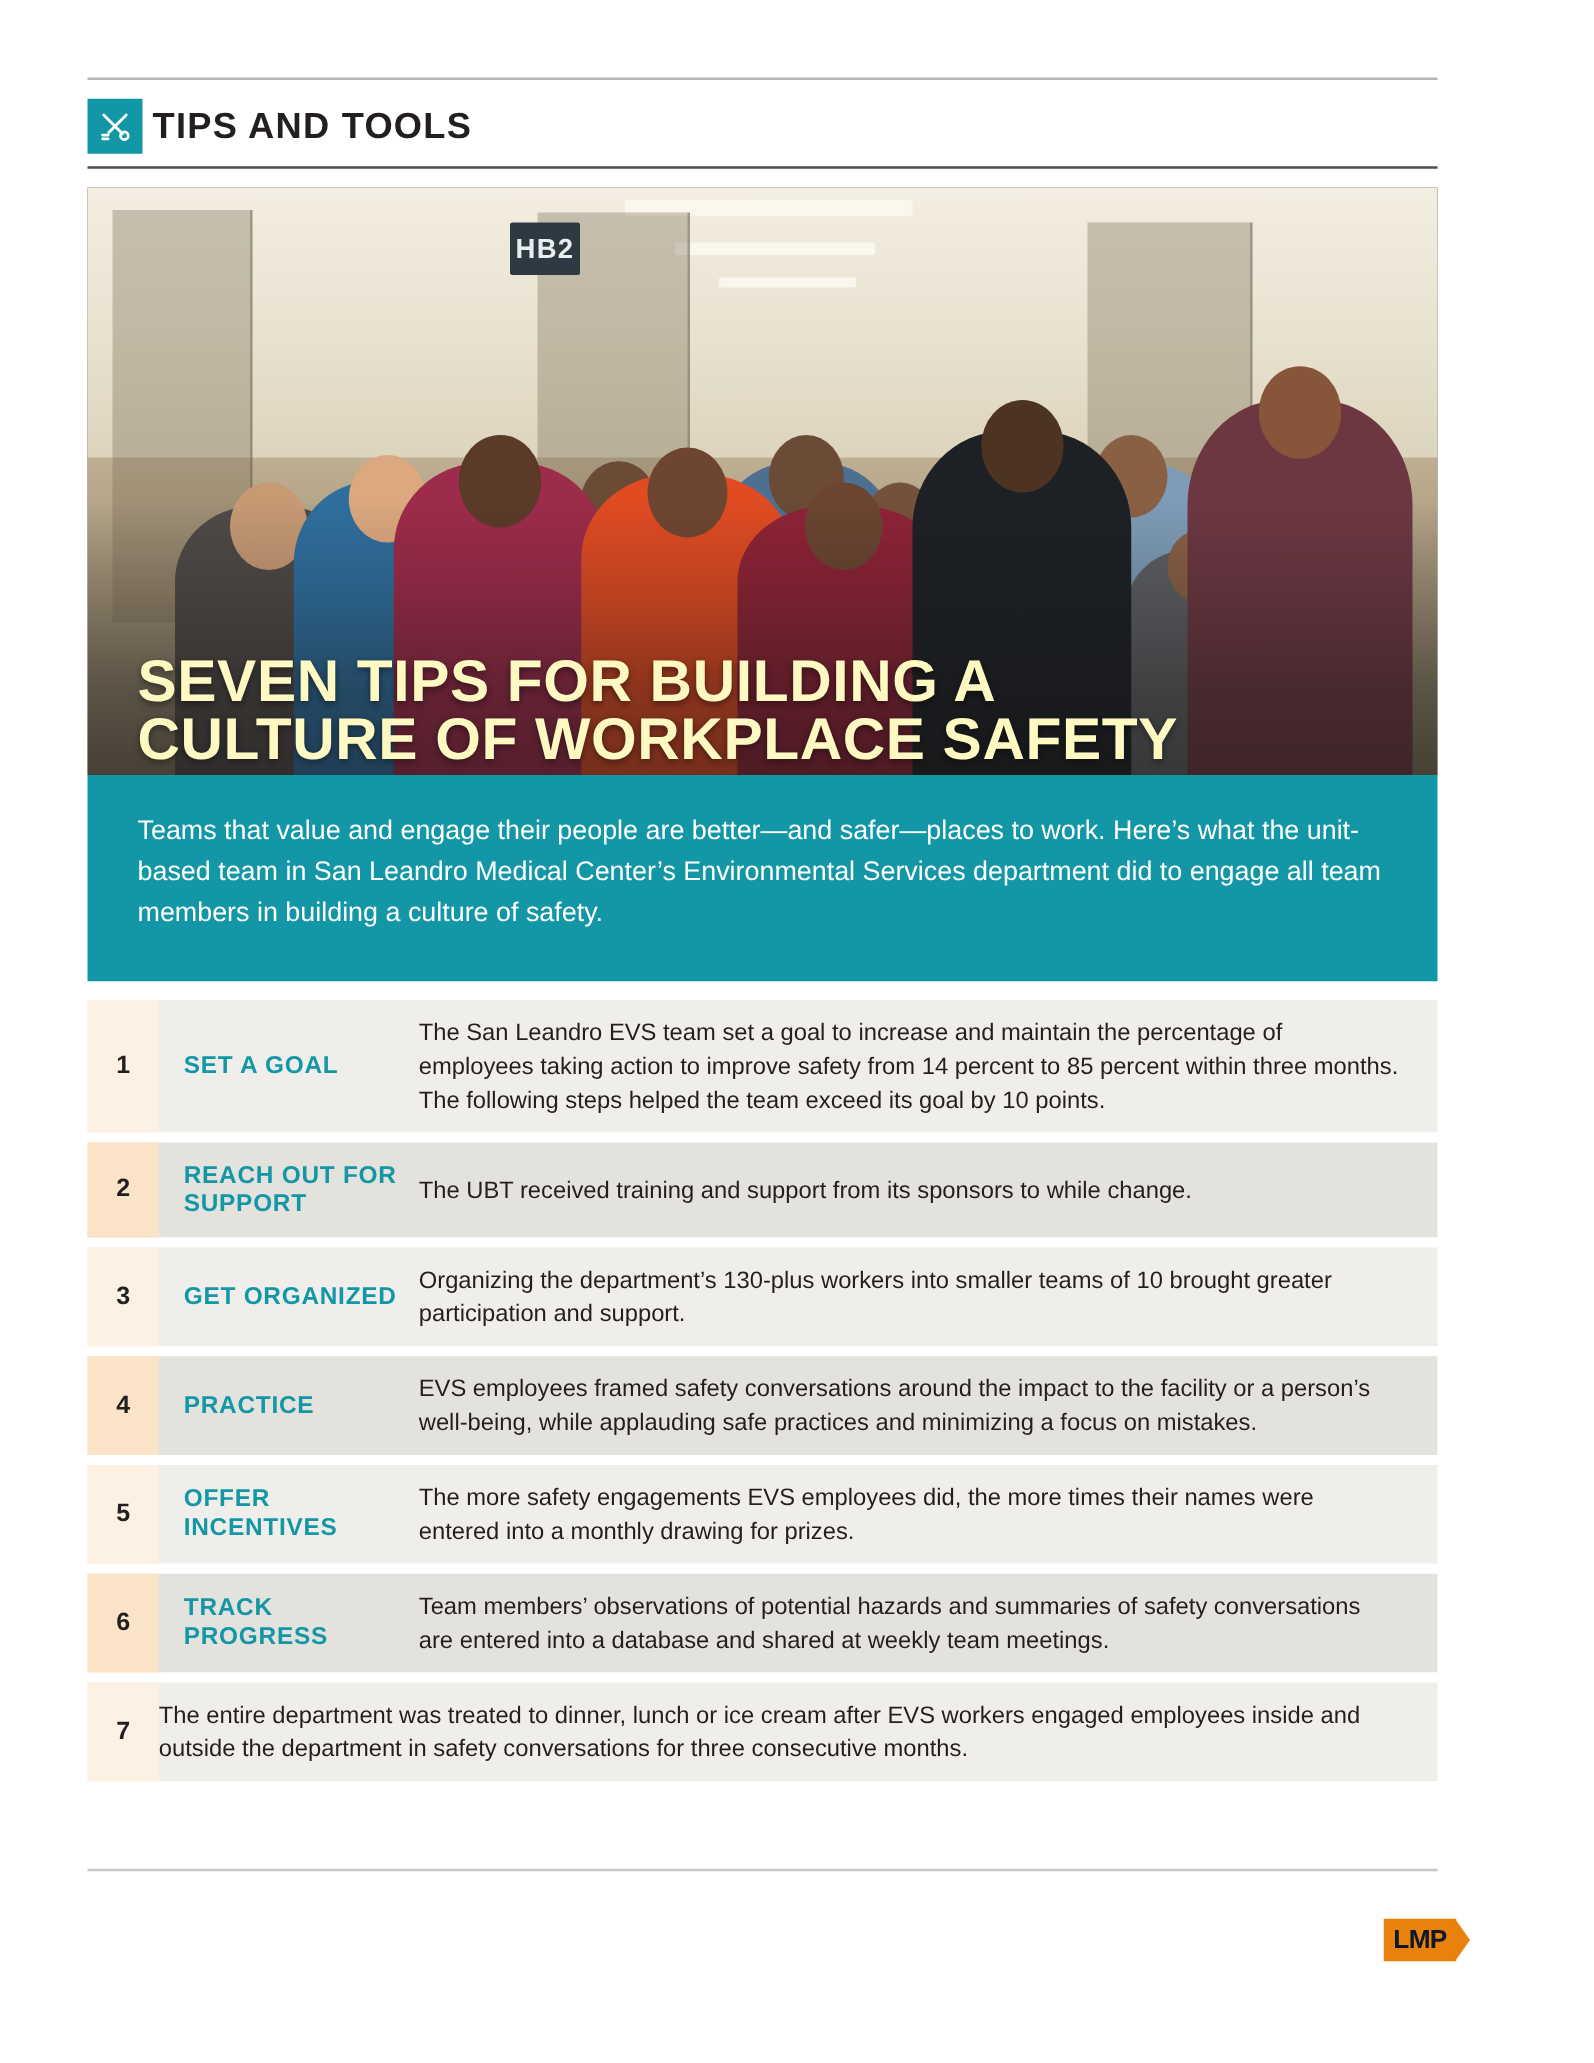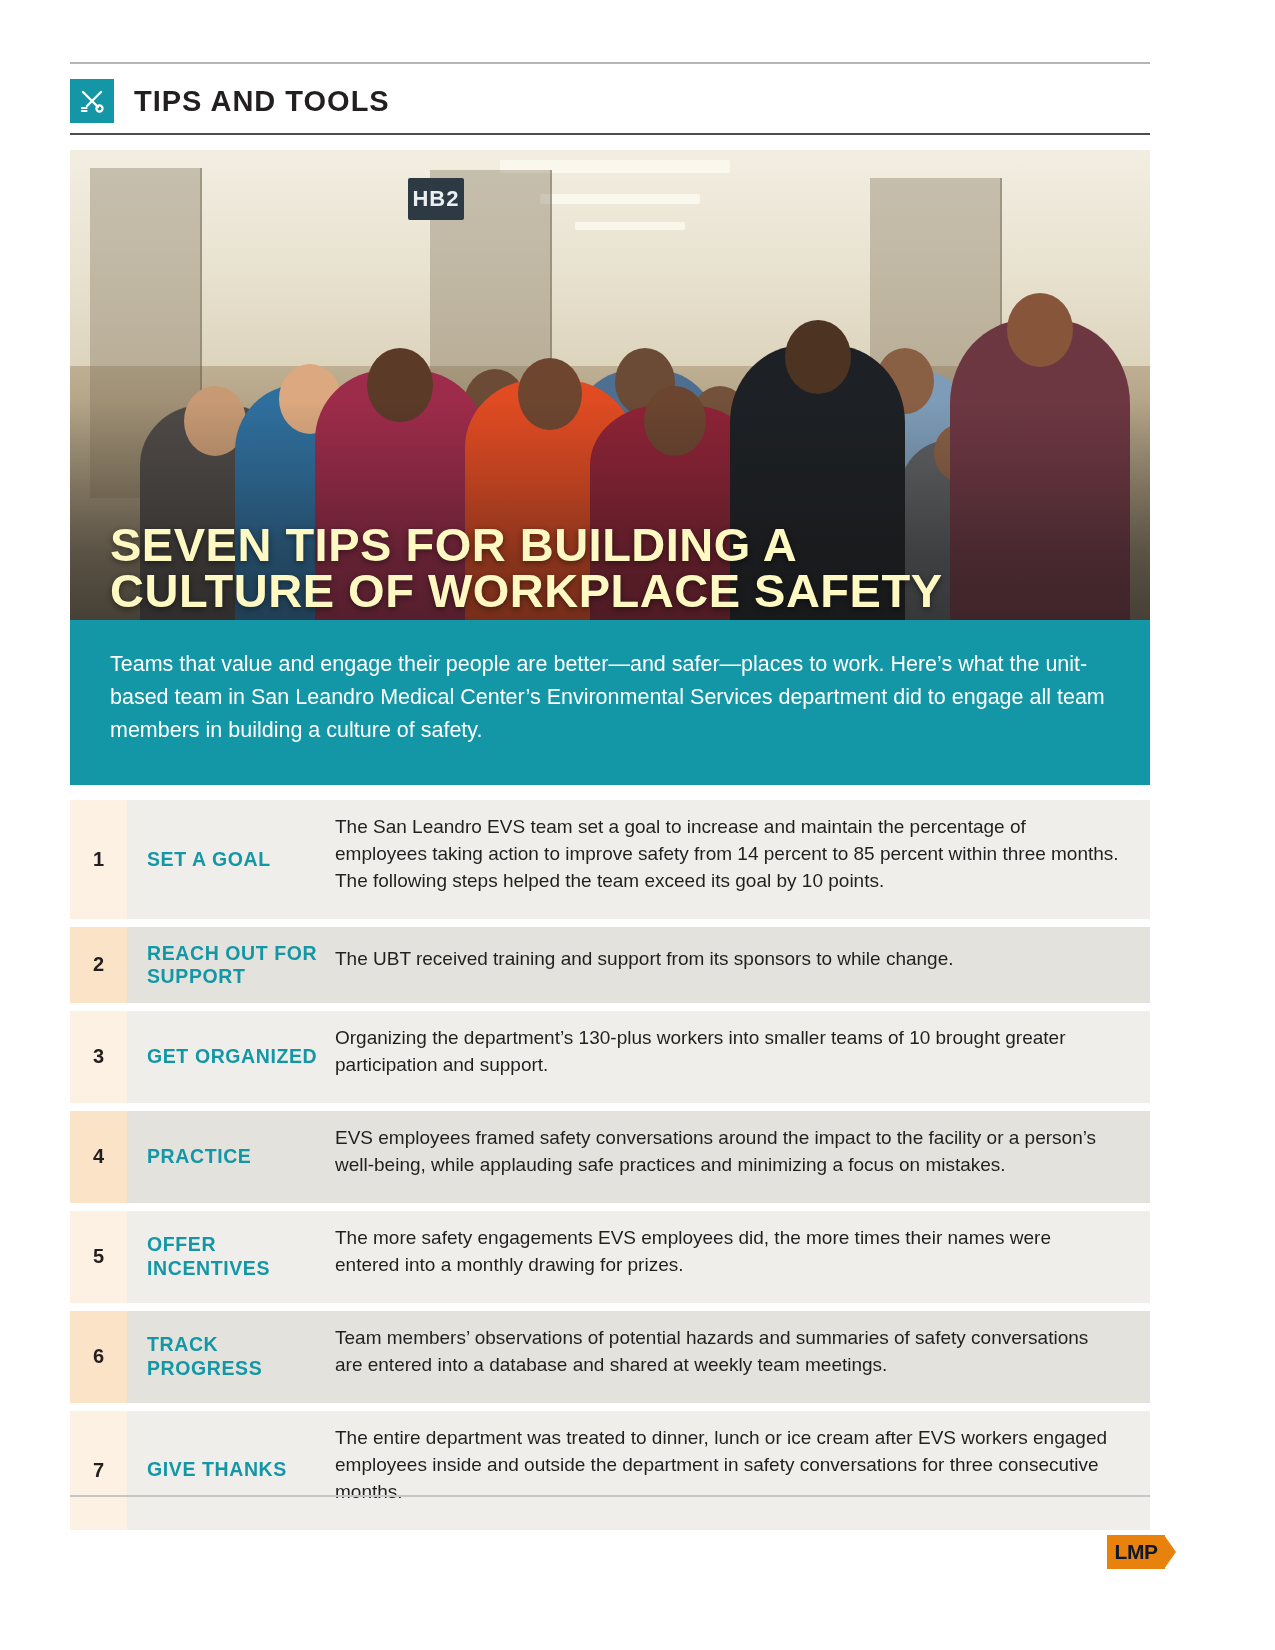--- a/index.html
+++ b/index.html
@@ -45,21 +45,21 @@
   }
   .header-icon {
     width: 44px; height: 44px;
     background: #1397a6;
     display: flex;
     align-items: center;
     justify-content: center;
     flex: none;
   }
   .header-title {
-    margin-left: 20px;
+    margin-left: 8px;
     font-size: 29px;
     font-weight: bold;
     letter-spacing: 1.0px;
     color: #231f20;
     white-space: nowrap;
   }
 
   
   .hero {
     position: absolute;
@@ -202,21 +202,21 @@
     letter-spacing: 0.6px;
     color: #1397a6;
     text-transform: uppercase;
     line-height: 1.2;
   }
   .tip-text {
     flex: 1 1 auto;
     display: flex;
     align-items: center;
     box-sizing: border-box;
-    padding: 14px 30px 24px 0;
+    padding: 14px 30px 11px 0;
     font-size: 19px;
     line-height: 1.42;
     color: #231f20;
   }
   .tip-gap { height: 8px; background: #ffffff; }
 
   
   .footer-rule {
     position: absolute;
     left: 70px; top: 1495px;
@@ -393,21 +393,20 @@
 
     <div class="tip-row even">
       <div class="tip-num">6</div>
       <div class="tip-label">TRACK PROGRESS</div>
       <div class="tip-text">Team members’ observations of potential hazards and summaries of safety conversations are entered into a database and shared at weekly team meetings.</div>
     </div>
     <div class="tip-gap"></div>
 
     <div class="tip-row odd">
       <div class="tip-num">7</div>
-      <div class="tip-label">GIVE THANKS</div>
       <div class="tip-text">The entire department was treated to dinner, lunch or ice cream after EVS workers engaged employees inside and outside the department in safety conversations for three consecutive months.</div>
     </div>
 
   </div>
 
   <div class="footer-rule"></div>
   <div class="footer-logo">
     <div class="logo-mark">LMP</div>
   </div>
 

